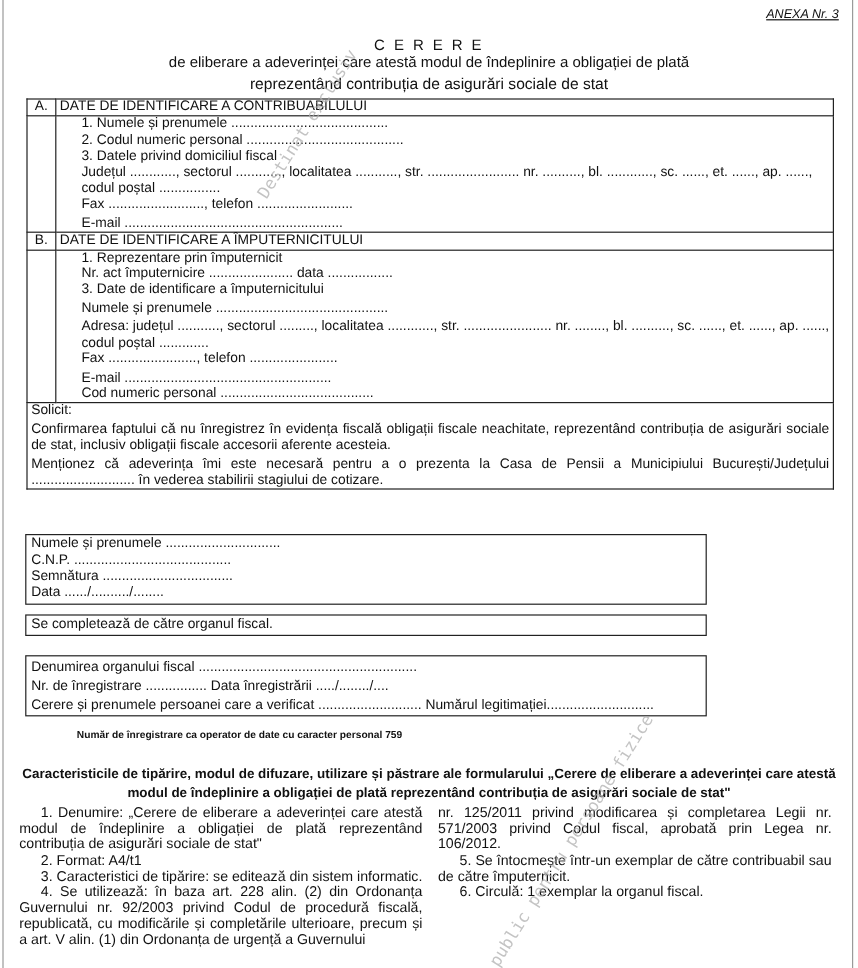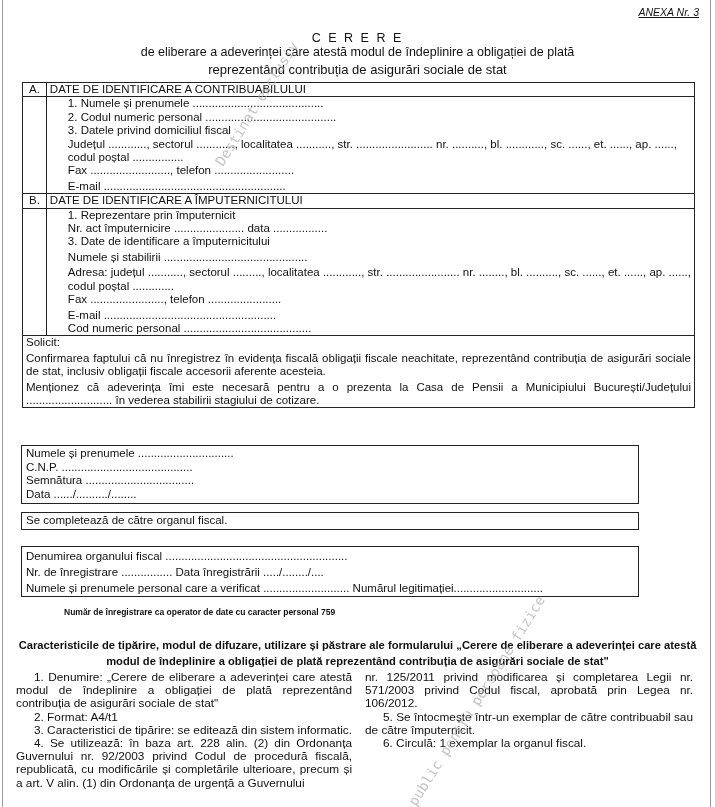--- a/index.html
+++ b/index.html
@@ -20,21 +20,21 @@
   table.main {
     position:absolute; left:22px; top:82px; width:673px; border-collapse:collapse;
     font-size:11.5px; line-height:13.4px;
   }
   table.main td { border:1.3px solid #222; padding:0 3px; vertical-align:top; }
   td.lbl { width:22px; text-align:center; }
   .line { white-space:nowrap;margin-left:18px; }
   .gap { margin-top:2px; }
   .just { text-align:justify; }
 
-  .box { position:absolute; left:21px; width:618px; border:1.3px solid #222; box-sizing:border-box;
+  .box { position:absolute; left:21px; width:568px; border:1.3px solid #222; box-sizing:border-box;
          font-size:11.5px; line-height:13.6px; padding:1px 4px; }
   .b1 { top:445px; height:59px; }
   .b2 { top:512px; height:18px; }
   .b3 { top:546px; height:51px; line-height:16px; padding-top:1px; }
 
   .note { position:absolute; left:64px; top:607px; font-size:8.5px;font-weight:bold; }
   .subhead { position:absolute; left:10px; width:695px; top:638px; text-align:center; font-weight:bold;
              font-size:11.2px; line-height:15.5px; }
   .col { position:absolute; top:671px; width:336px; font-size:11.8px; line-height:13.2px; text-align:justify; }
   .col p { margin:0; }
@@ -78,21 +78,21 @@
   <tr>
     <td class="lbl">B.</td>
     <td>DATE DE IDENTIFICARE A ÎMPUTERNICITULUI</td>
   </tr>
   <tr>
     <td class="lbl"></td>
     <td>
       <div class="line">1. Reprezentare prin împuternicit</div>
       <div class="line">Nr. act împuternicire ...................... data .................</div>
       <div class="line">3. Date de identificare a împuternicitului</div>
-      <div class="line gap">Numele și stabilirii .............................................</div>
+      <div class="line gap">Numele și prenumele .............................................</div>
       <div class="line gap">Adresa: județul ..........., sectorul ........., localitatea ............, str. ....................... nr. ........, bl. .........., sc. ......, et. ......, ap. ......,</div>
       <div class="line">codul poștal .............</div>
       <div class="line">Fax ......................., telefon .......................</div>
       <div class="line gap">E-mail ......................................................</div>
       <div class="line">Cod numeric personal ........................................</div>
     </td>
   </tr>
   <tr>
     <td colspan="2">
       <div>Solicit:</div>
@@ -110,21 +110,21 @@
   <div>Data ....../........../........</div>
 </div>
 
 <div class="box b2">
   <div>Se completează de către organul fiscal.</div>
 </div>
 
 <div class="box b3">
   <div>Denumirea organului fiscal .........................................................</div>
   <div>Nr. de înregistrare ................ Data înregistrării ...../......../....</div>
-  <div>Numele și prenumele personal care a verificat ........................... Numărul legitimației............................</div>
+  <div>Cerere și prenumele persoanei care a verificat ........................... Numărul legitimației............................</div>
 </div>
 
 <div class="note">Număr de înregistrare ca operator de date cu caracter personal 759</div>
 
 <div class="subhead">Caracteristicile de tipărire, modul de difuzare, utilizare și păstrare ale formularului „Cerere de eliberare a adeverinței care atestă modul de îndeplinire a obligației de plată reprezentând contribuția de asigurări sociale de stat"</div>
 
 <div class="col c1">
   <p class="ind">1. Denumire: „Cerere de eliberare a adeverinței care atestă modul de îndeplinire a obligației de plată reprezentând contribuția de asigurări sociale de stat"</p>
   <p class="ind">2. Format: A4/t1</p>
   <p class="ind">3. Caracteristici de tipărire: se editează din sistem informatic.</p>

